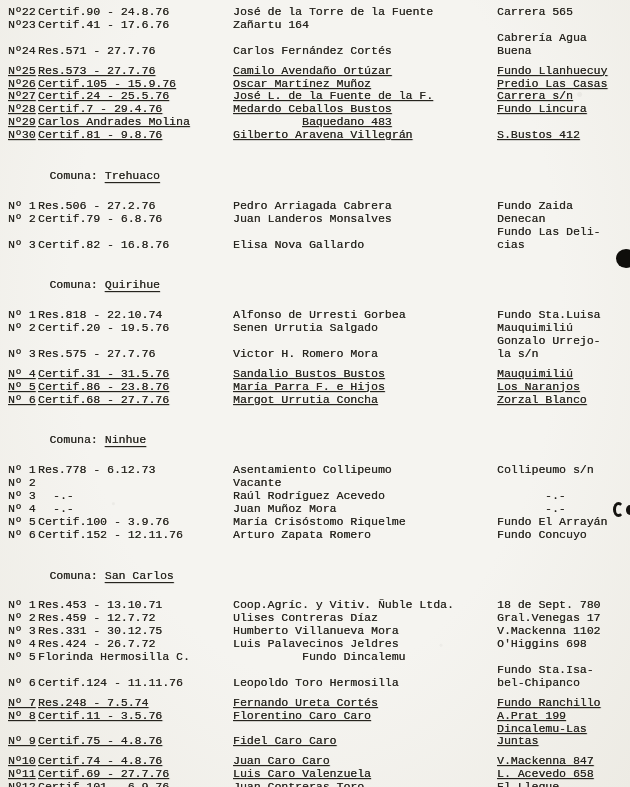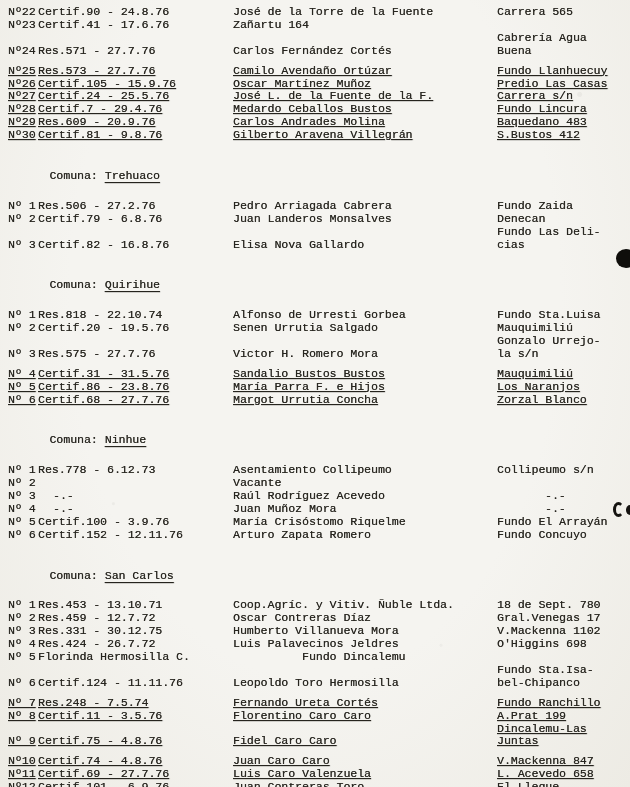--- a/index.html
+++ b/index.html
@@ -103,21 +103,20 @@
 
   <div class="row">
     <span class="num">Nº28</span>
     <span class="cert">Certif.7 - 29.4.76</span>
     <span class="name">Medardo Ceballos Bustos</span>
     <span class="loc">Fundo Lincura</span>
   </div>
 
   <div class="row">
     <span class="num">Nº29</span>
-    <span class="cert">Res.609 - 20.9.76</span>
     <span class="name">Carlos Andrades Molina</span>
     <span class="loc">Baquedano 483</span>
   </div>
 
   <div class="row">
     <span class="num">Nº30</span>
     <span class="cert">Certif.81 - 9.8.76</span>
     <span class="name">Gilberto Aravena Villegrán</span>
     <span class="loc">S.Bustos 412</span>
   </div>
@@ -269,21 +268,21 @@
   <div class="row">
     <span class="num">Nº 1</span>
     <span class="cert">Res.453 - 13.10.71</span>
     <span class="name">Coop.Agríc. y Vitiv. Ñuble Ltda.</span>
     <span class="loc">18 de Sept. 780</span>
   </div>
 
   <div class="row">
     <span class="num">Nº 2</span>
     <span class="cert">Res.459 - 12.7.72</span>
-    <span class="name">Oscar Contreras Díaz</span>
+    <span class="name">Ulises Contreras Díaz</span>
     <span class="loc">Gral.Venegas 17</span>
   </div>
 
   <div class="row">
     <span class="num">Nº 3</span>
     <span class="cert">Res.331 - 30.12.75</span>
     <span class="name">Humberto Villanueva Mora</span>
     <span class="loc">V.Mackenna 1102</span>
   </div>
 

